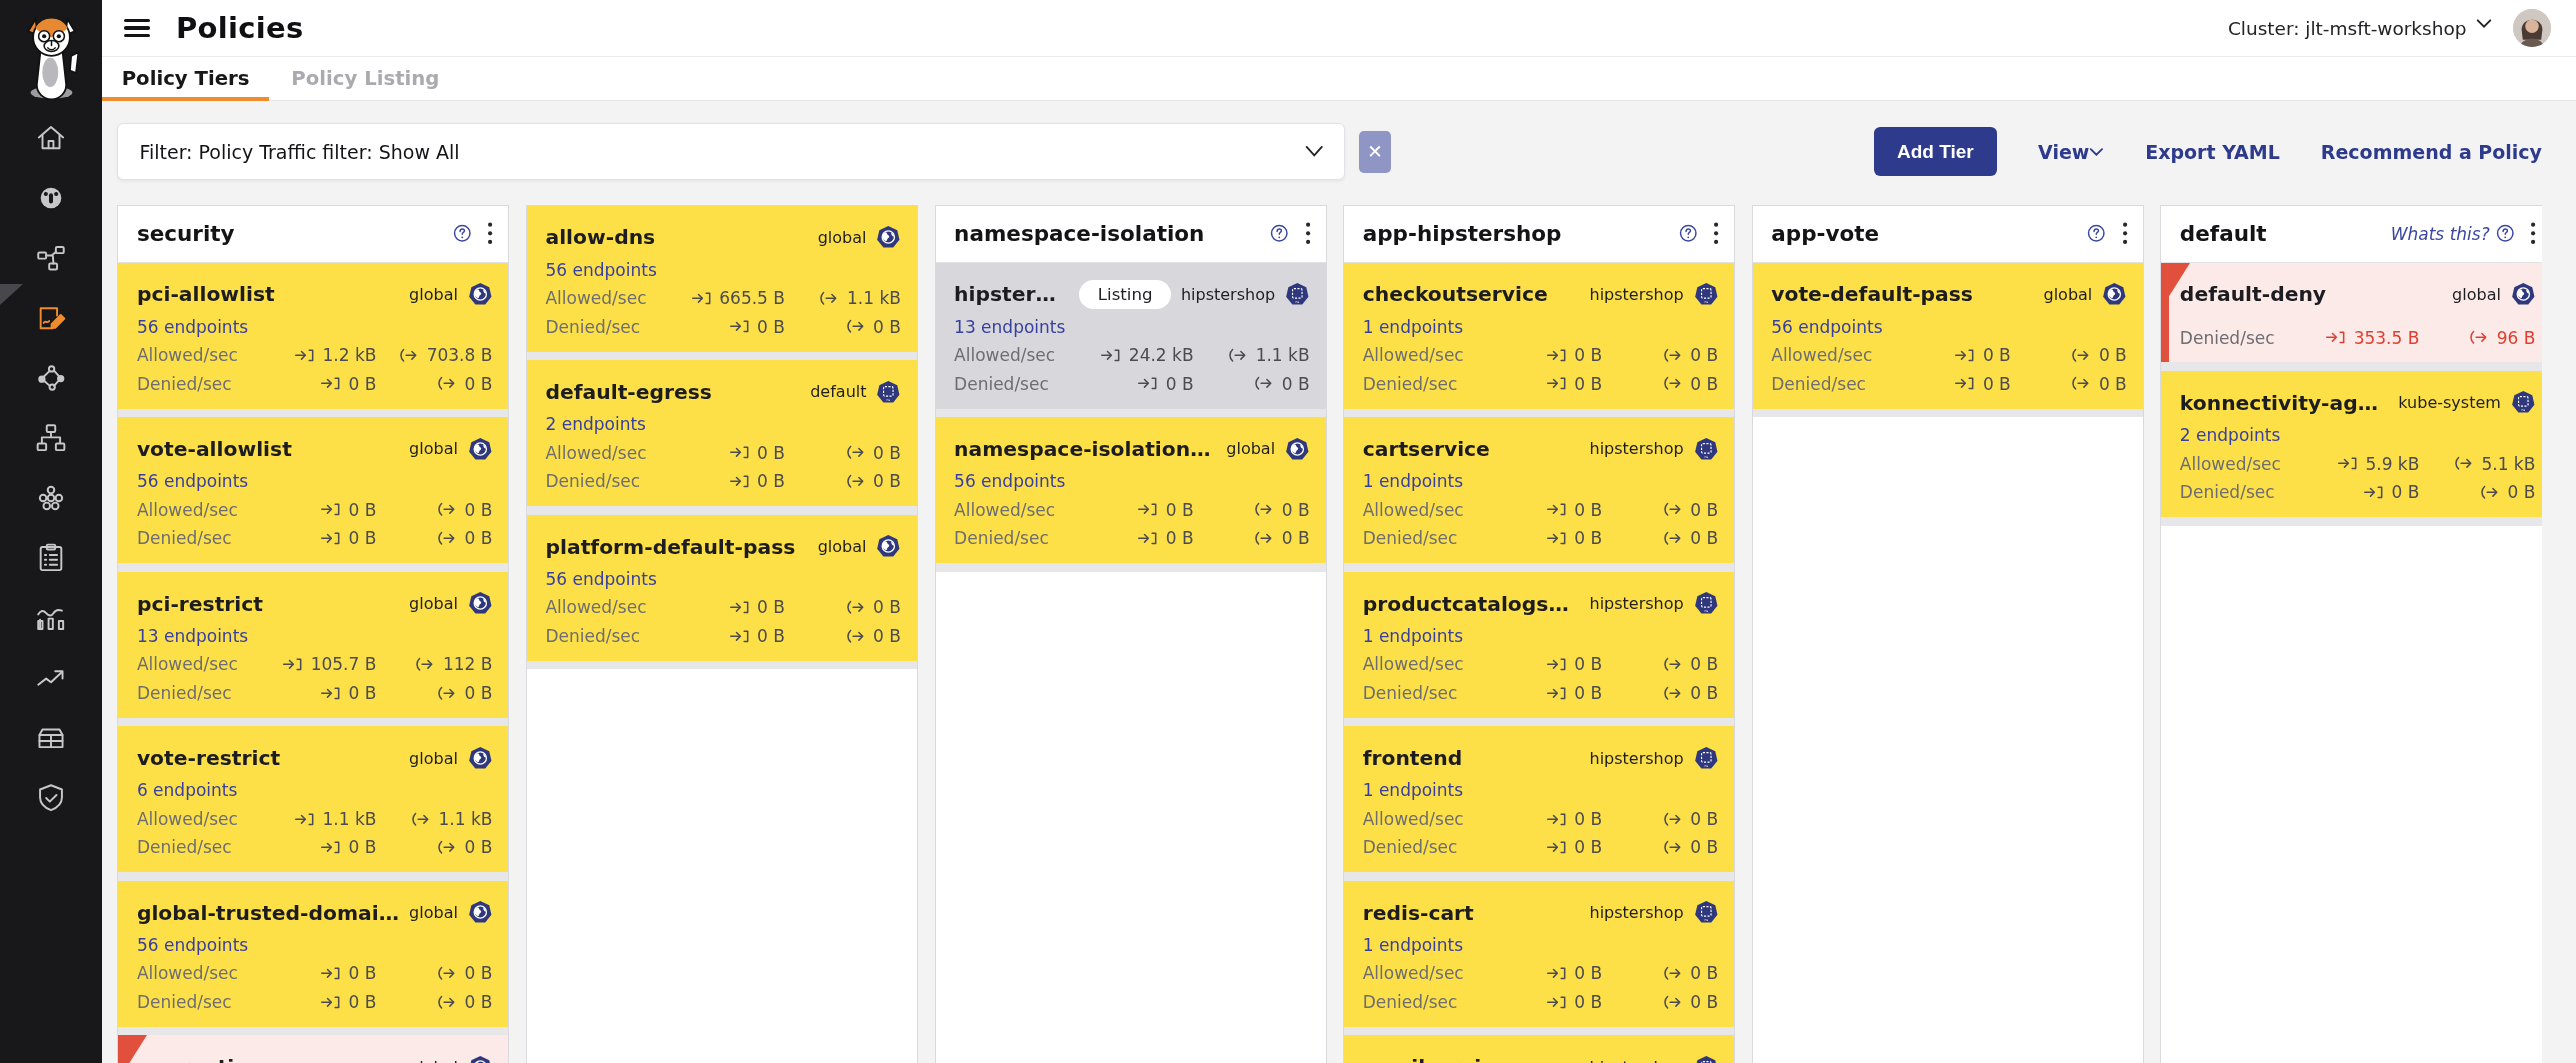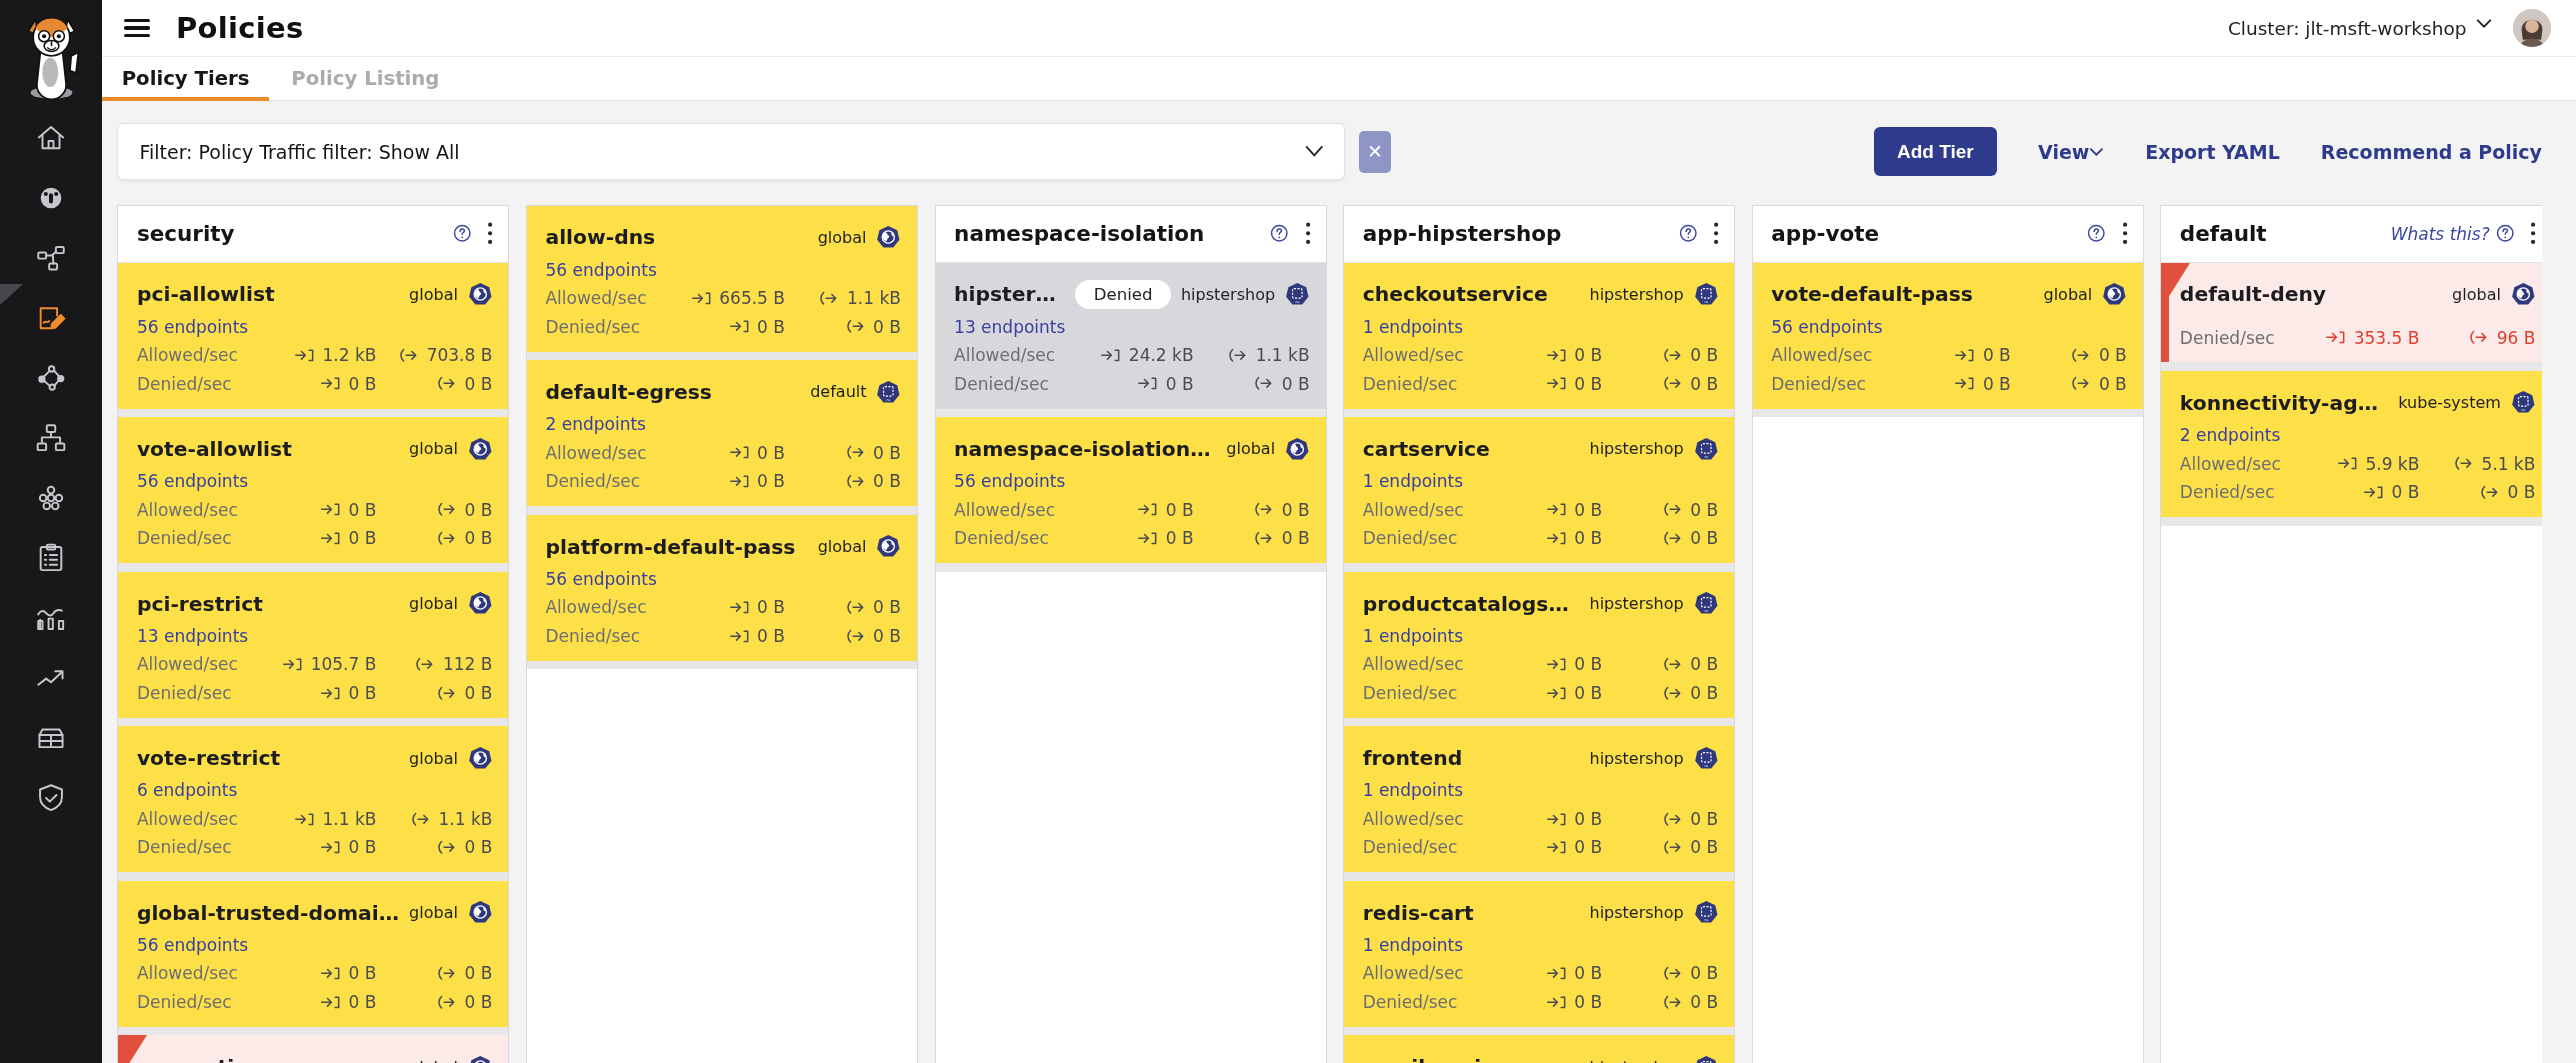--- a/index.html
+++ b/index.html
@@ -787,21 +787,21 @@
                     <circle cx="5" cy="20" r="3.4"></circle>
                     <circle cx="5" cy="34" r="3.4"></circle>
                   </svg>
         </span>
       </span>
     </header>
     <div class="cards">
               <article class="card selected">
     <div class="card-top">
       <span class="card-name">hipstershop-gh…</span>
-      <span class="badge">Denied</span>
+      <span class="badge">Listing</span>
       <span class="scope-wrap">
         <span class="scope">hipstershop</span>
         <span class="scope-icon">
                       <svg viewBox="0 0 28 28">
                         <polygon points="14,1 24.2,5.9 26.7,16.9 19.6,25.7 8.4,25.7 1.3,16.9 3.8,5.9" fill="#2f377d"></polygon>
                         <rect x="8.6" y="7.6" width="10.8" height="10.8" rx="1.5" fill="none" stroke="#fff" stroke-width="1.3" stroke-dasharray="2.4 1.6"></rect>
                         <text x="14" y="23.4" font-size="3.6" fill="#fff" text-anchor="middle" font-family="DejaVu Sans, sans-serif">ns</text>
                       </svg>
                     </span>
       </span>

